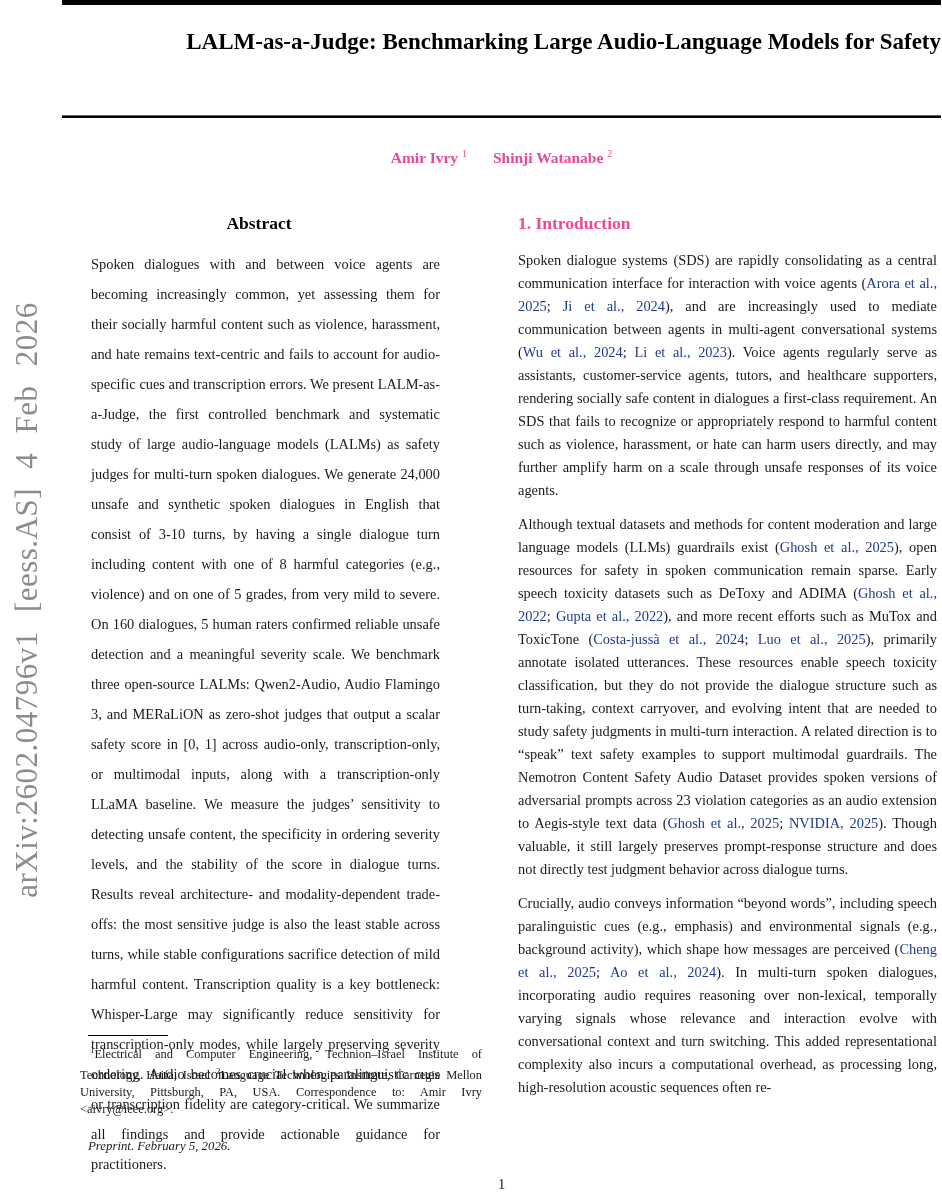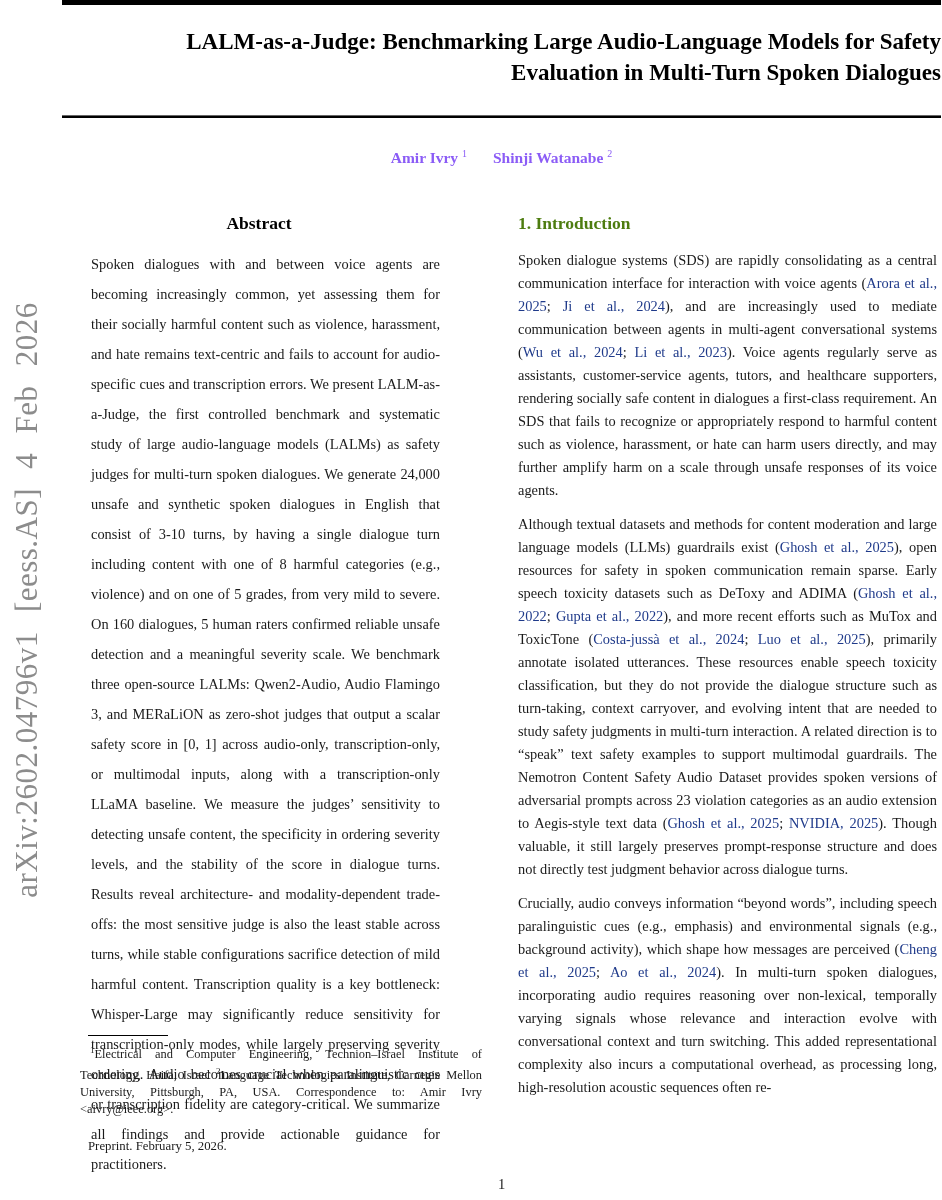--- a/index.html
+++ b/index.html
@@ -33,79 +33,78 @@
 
   .title {
     position: absolute; left: 62px; top: 26px; width: 879px;
     margin: 0; text-align: right;
     font-size: 23px; line-height: 31px; font-weight: bold; color: #000;
   }
   .title .tl { display: block; }
 
   .authors {
     position: absolute; left: 62px; top: 148px; width: 879px;
-    text-align: center; font-size: 15.5px; font-weight: bold; color: #8b5cf6;
+    text-align: center; font-size: 15.5px; font-weight: bold; color: #ec4899;
   }
   .authors .author + .author { margin-left: 26px; }
   .authors sup { font-weight: normal; font-size: 10px; }
 
   .col-left  { position: absolute; left: 76px;  top: 213px; width: 366px; }
   .col-right { position: absolute; left: 518px; top: 213px; width: 419px; }
 
   .abs-head {
     text-align: center; font-size: 17.5px; font-weight: bold; color: #000;
     margin: 0 0 15px 0;
   }
   .abs-text {
     margin-left: 15px; width: 349px;
     font-size: 14.4px; line-height: 30px;
     text-align: justify; hyphens: auto; -webkit-hyphens: auto;
   }
 
-  .sec-head { font-size: 17.5px; font-weight: bold; color: #4d7c0f; margin: 0 0 15px 0; }
+  .sec-head { font-size: 17.5px; font-weight: bold; color: #ec4899; margin: 0 0 15px 0; }
   .para {
     margin: 0 0 11px 0;
     font-size: 14.4px; line-height: 23px;
     text-align: justify; hyphens: auto; -webkit-hyphens: auto;
   }
   .cite { color: #1f3a8a; }
 
   .footnote-rule {
     position: absolute; left: 88px; top: 1035px; width: 80px; height: 1px;
     background: #000;
   }
   .footnote {
     position: absolute; left: 80px; top: 1042px; width: 402px;
     font-size: 12.4px; line-height: 16.9px;
     text-align: justify; text-indent: 10px; hyphens: auto; -webkit-hyphens: auto;
   }
   .footnote sup { font-size: 9px; }
 
   .preprint {
     position: absolute; left: 88px; top: 1139px;
-    font-size: 12.8px;
+    font-style: italic; font-size: 12.8px;
   }
 
   .pageno {
     position: absolute; left: 62px; top: 1176px; width: 879px;
     text-align: center; font-size: 14.5px;
   }
 </style>
 </head>
 <body>
 
 <div class="page">
 
   <div class="watermark">arXiv:2602.04796v1 [eess.AS] 4 Feb 2026</div>
 
   <div class="rule-top"></div>
 
   <h1 class="title">
     <span class="tl">LALM-as-a-Judge: Benchmarking Large Audio-Language Models for Safety</span>
-    <span class="tl">Evaluation in Multi-Turn Spoken Dialogues</span>
   </h1>
 
   <div class="rule-mid"></div>
 
   <div class="authors"><span class="author">Amir Ivry <sup>1</sup></span><span class="author">Shinji Watanabe <sup>2</sup></span></div>
 
   <div class="col-left">
     <div class="abs-head">Abstract</div>
     <div class="abs-text">Spoken dialogues with and between voice agents are becoming increasingly common, yet assessing them for their socially harmful content such as violence, harassment, and hate remains text-centric and fails to account for audio-specific cues and transcription errors. We present LALM-as-a-Judge, the first controlled benchmark and systematic study of large audio-language models (LALMs) as safety judges for multi-turn spoken dialogues. We generate 24,000 unsafe and synthetic spoken dialogues in English that consist of 3-10 turns, by having a single dialogue turn including content with one of 8 harmful categories (e.g., violence) and on one of 5 grades, from very mild to severe. On 160 dialogues, 5 human raters confirmed reliable unsafe detection and a meaningful severity scale. We benchmark three open-source LALMs: Qwen2-Audio, Audio Flamingo 3, and MERaLiON as zero-shot judges that output a scalar safety score in [0, 1] across audio-only, transcription-only, or multimodal inputs, along with a transcription-only LLaMA baseline. We measure the judges’ sensitivity to detecting unsafe content, the specificity in ordering severity levels, and the stability of the score in dialogue turns. Results reveal architecture- and modality-dependent trade-offs: the most sensitive judge is also the least stable across turns, while stable configurations sacrifice detection of mild harmful content. Transcription quality is a key bottleneck: Whisper-Large may significantly reduce sensitivity for transcription-only modes, while largely preserving severity ordering. Audio becomes crucial when paralinguistic cues or transcription fidelity are category-critical. We summarize all findings and provide actionable guidance for practitioners.</div>
   </div>

